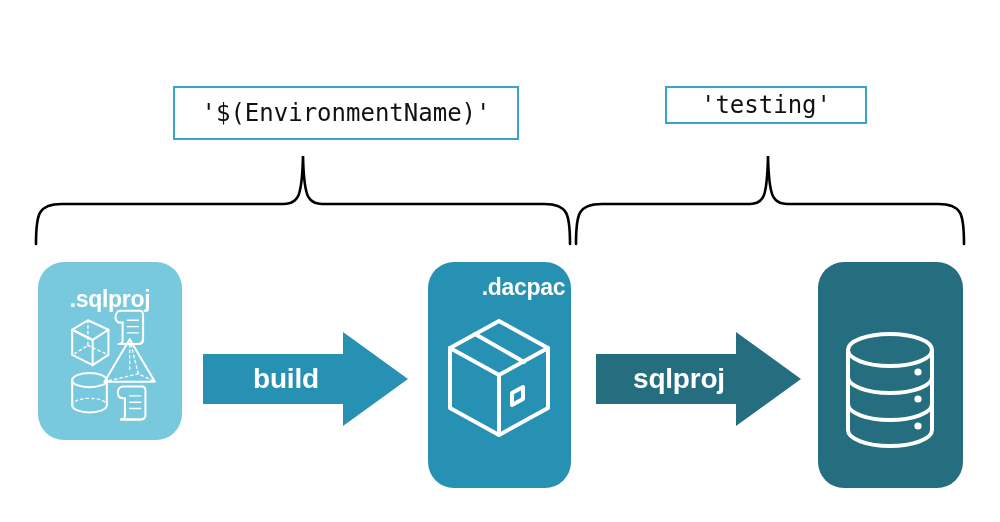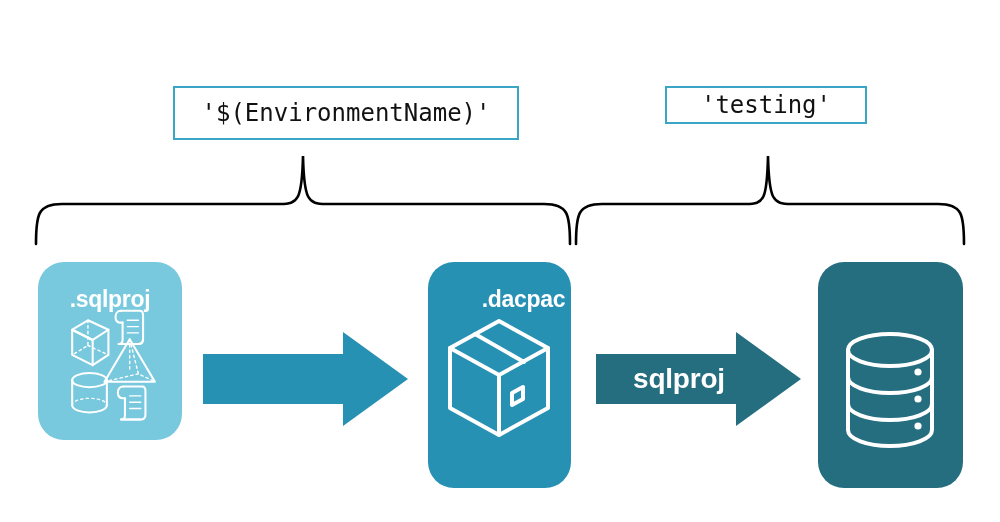--- a/index.html
+++ b/index.html
@@ -75,21 +75,21 @@
     font-size: 23px;
     color: #ffffff;
     letter-spacing: -0.3px;
     white-space: nowrap;
   }
   #card-sqlproj  { left: 38px;  top: 262px; width: 144px; height: 178px; background: #79c9de; }
   #card-dacpac   { left: 428px; top: 262px; width: 143px; height: 226px; background: #2791b4; }
   #card-database { left: 818px; top: 262px; width: 145px; height: 226px; background: #256e80; }
 
   #card-sqlproj  .card-title { top: 24px; }
-  #card-dacpac   .card-title { top: 24px; margin-left: 48px; }
+  #card-dacpac   .card-title { top: 12px; margin-left: 48px; }
   #card-database .card-title { top: 24px; }
 
   .card-art {
     position: absolute;
     left: 0; top: 0;
     width: 100%; height: 100%;
     pointer-events: none;
   }
 
   
@@ -188,20 +188,21 @@
           <path d="M97 186 L111 186" stroke-width="1.8"></path>
         </g>
       </g>
     </svg>
   </div>
 
   <div class="arrow" id="arrow-build">
     <svg width="205" height="94" viewBox="0 0 205 94" fill="none" xmlns="http://www.w3.org/2000/svg">
       <path d="M0 22 L140 22 L140 0 L205 47 L140 94 L140 72 L0 72 Z" fill="#2791b4"></path>
     </svg>
+    <div class="arrow-label">build</div>
   </div>
 
   <div class="card" id="card-dacpac">
     <div class="card-title">.dacpac</div>
     <svg class="card-art" viewBox="0 0 143 226" fill="none" xmlns="http://www.w3.org/2000/svg">
       <g stroke="#ffffff" stroke-width="4" fill="none" stroke-linejoin="round" stroke-linecap="round">
 
         <path d="M22 86 L71 59 L120 86 L120 146 L71 173 L22 146 Z"></path>
 
         <path d="M22 86 L71 113 L120 86"></path>

